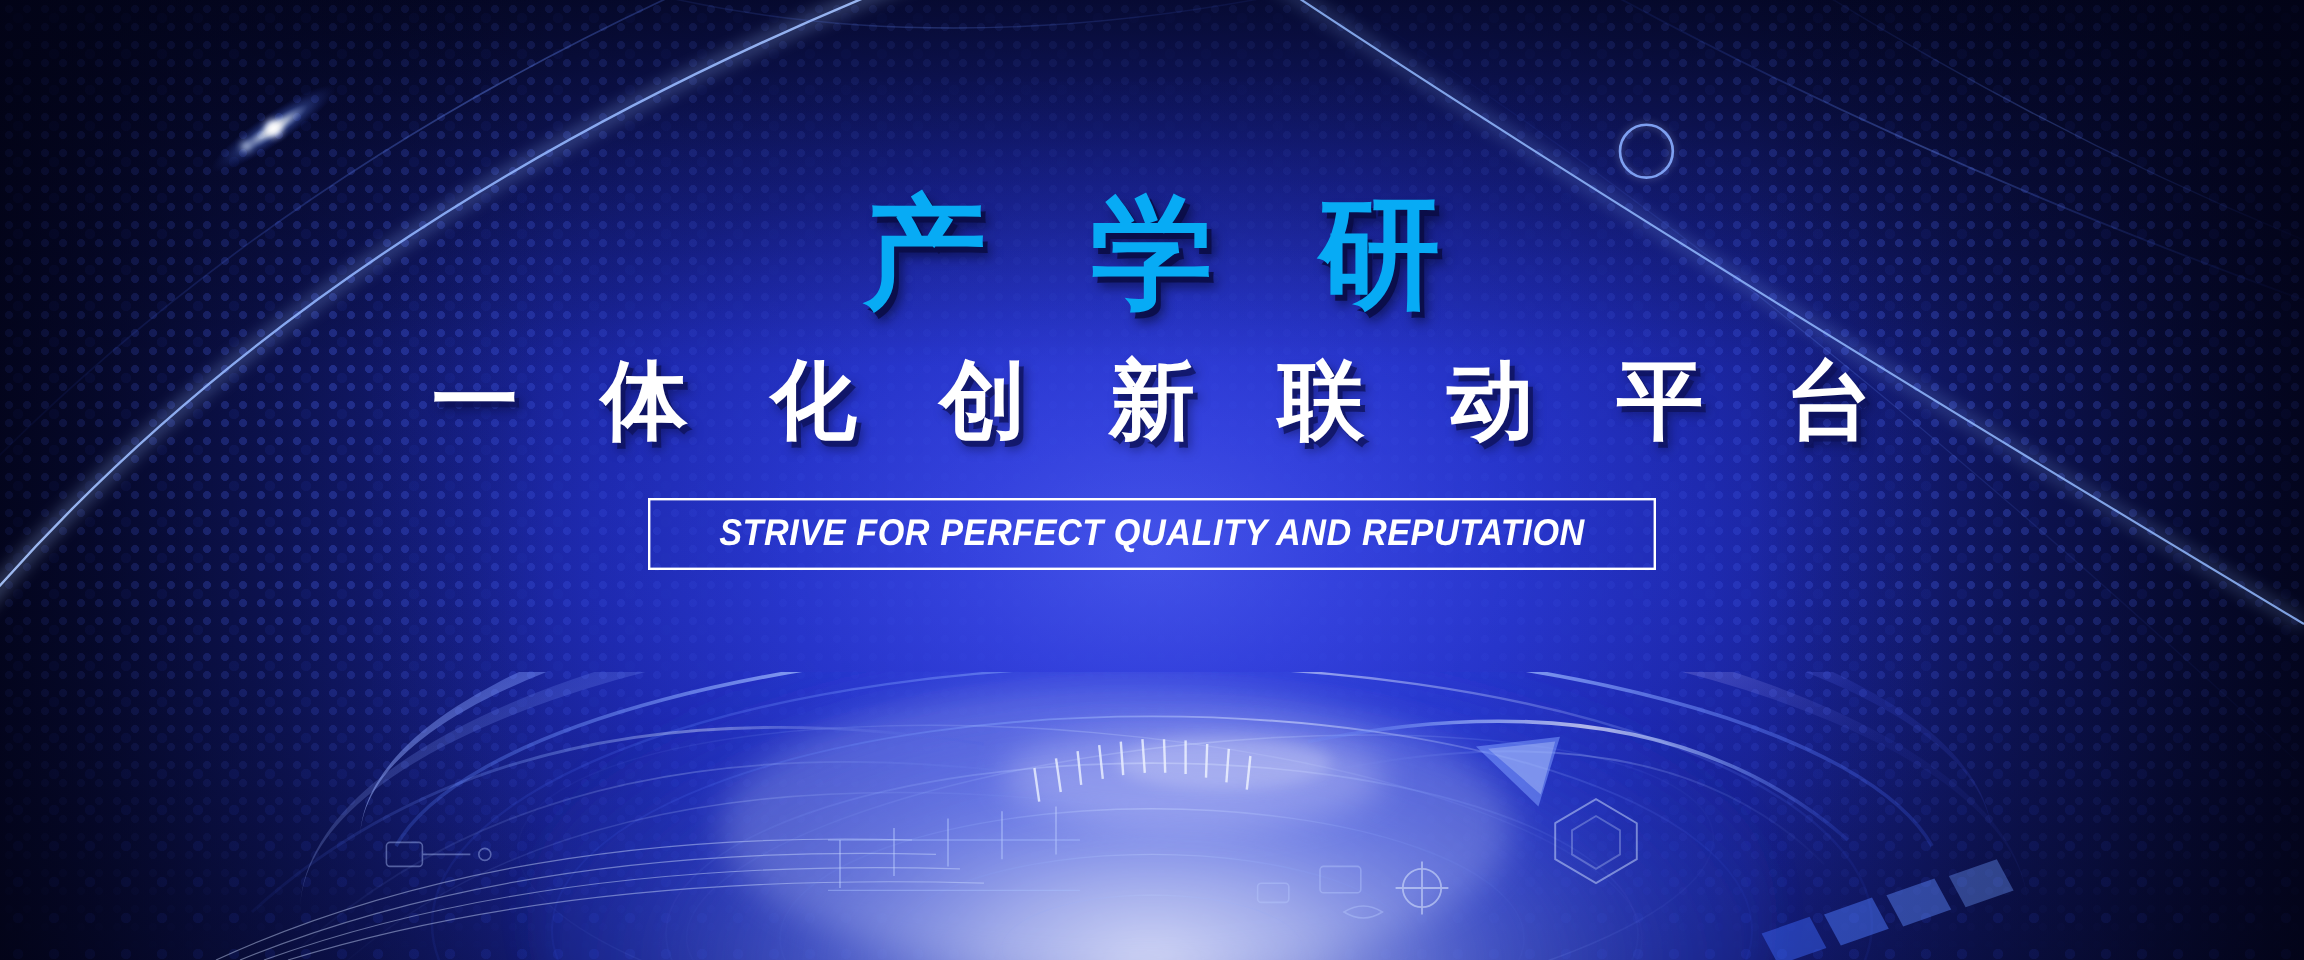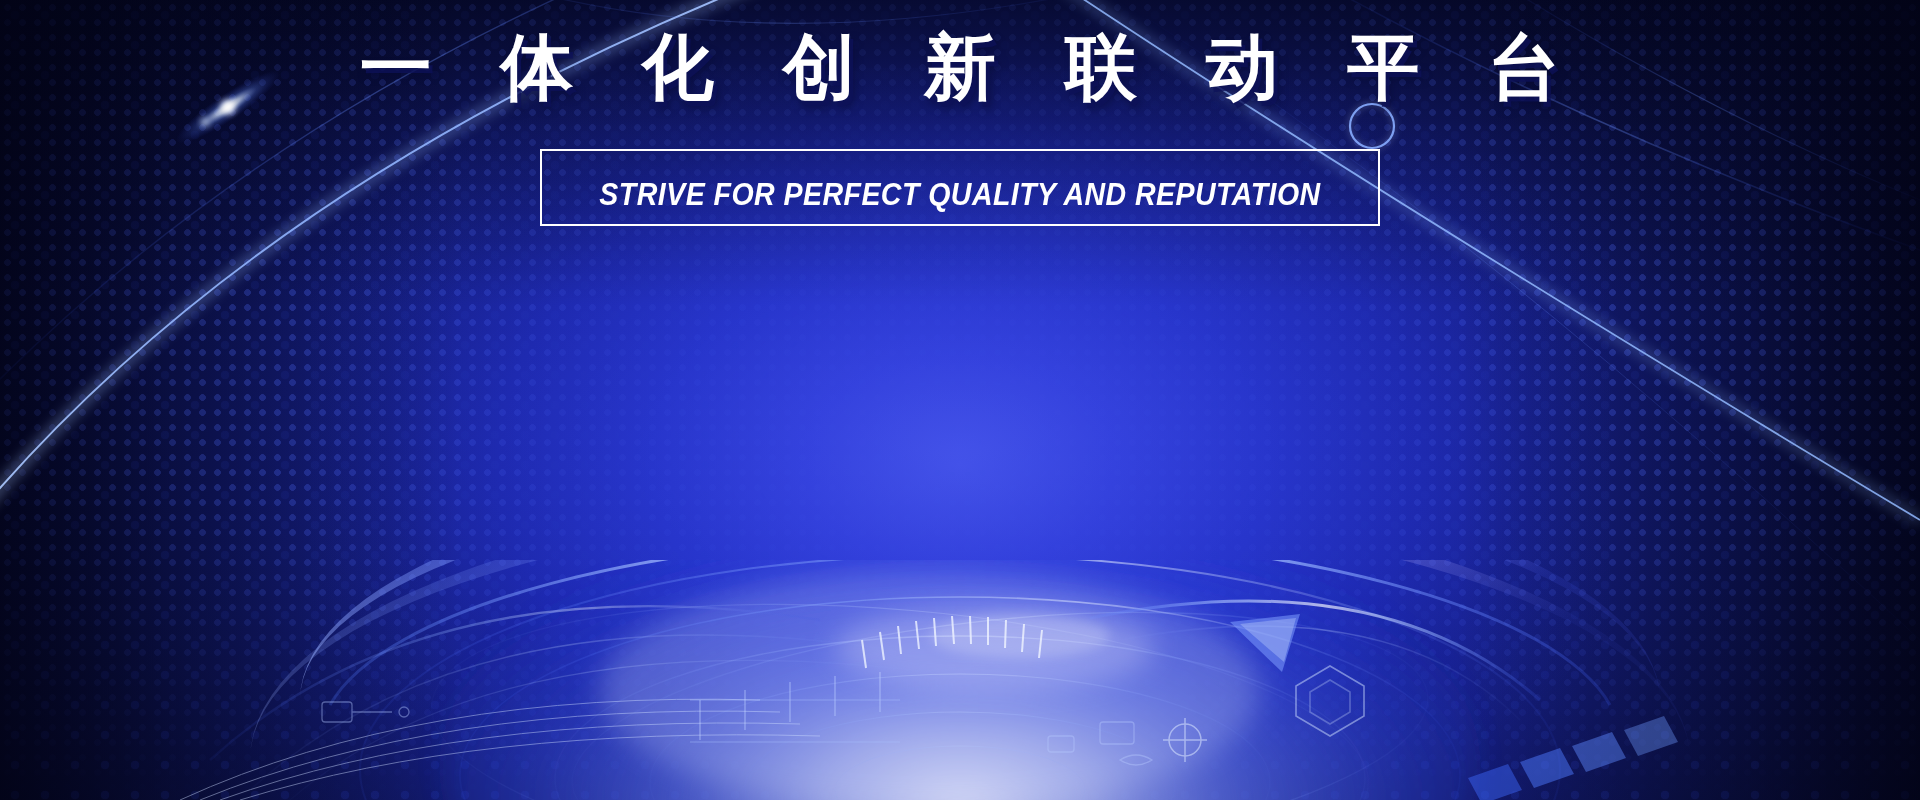--- a/index.html
+++ b/index.html
@@ -135,21 +135,21 @@
        5px 7px 9px rgba(6,8,45,0.5);
     font-family: "DejaVu Sans", "Liberation Sans", sans-serif;
   }
   .en-wrap {
     margin-top: 42px;
     display: flex;
     justify-content: center;
   }
   .en-box {
     border: 2px solid #ffffff;
-    padding: 26px 26px 11px 26px;
+    padding: 9px 26px 11px 26px;
     display: inline-block;
   }
   .en-text {
     font-size: 31px;
     font-style: italic;
     font-weight: 600;
     letter-spacing: 0.5px;
     color: #ffffff;
     white-space: nowrap;
     font-family: "Liberation Sans", sans-serif;
@@ -363,20 +363,21 @@
         <path d="M 220 800 Q 460 714 800 724"></path>
         <path d="M 240 800 Q 480 726 820 736"></path>
       </g>
 
       <ellipse cx="995" cy="648" rx="160" ry="42" fill="#f3f0ff" opacity="0.28" filter="url(#blur14)"></ellipse>
       <ellipse cx="1020" cy="636" rx="90" ry="22" fill="#ffffff" opacity="0.22" filter="url(#blur6)"></ellipse>
     </g>
   </svg>
 
   <div class="content">
+    <div class="title-main">产 学 研</div>
     <div class="title-sub">一 体 化 创 新 联 动 平 台</div>
     <div class="en-wrap">
       <div class="en-box">
         <span class="en-text">STRIVE FOR PERFECT QUALITY AND REPUTATION</span>
       </div>
     </div>
   </div>
 
 </div>
 

